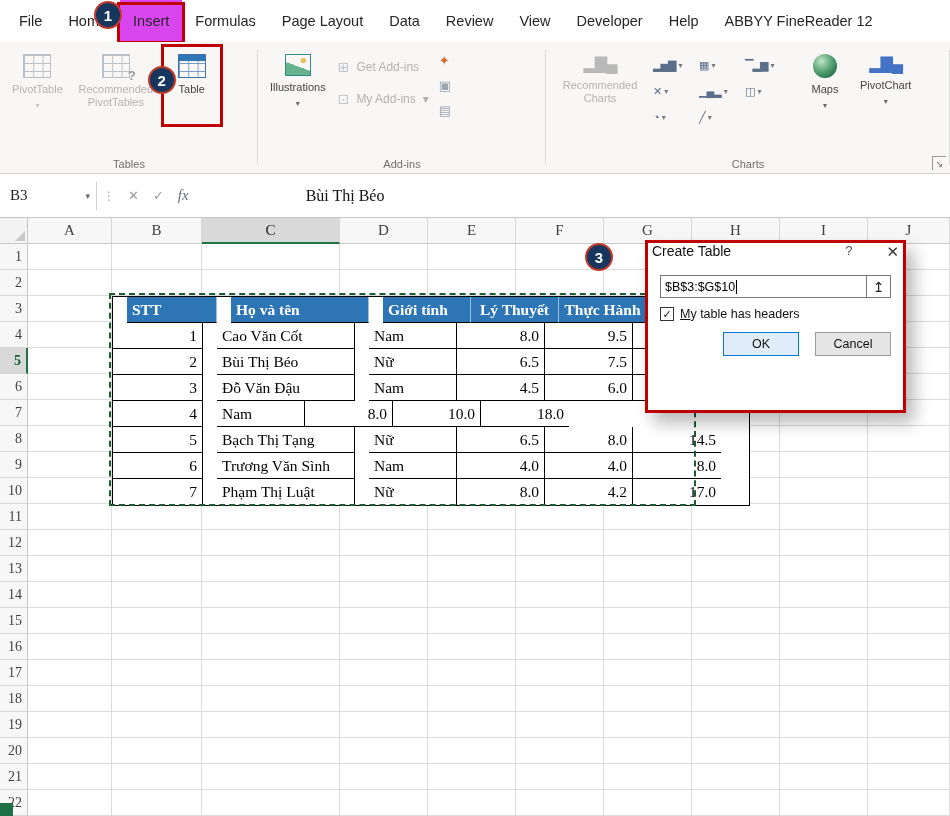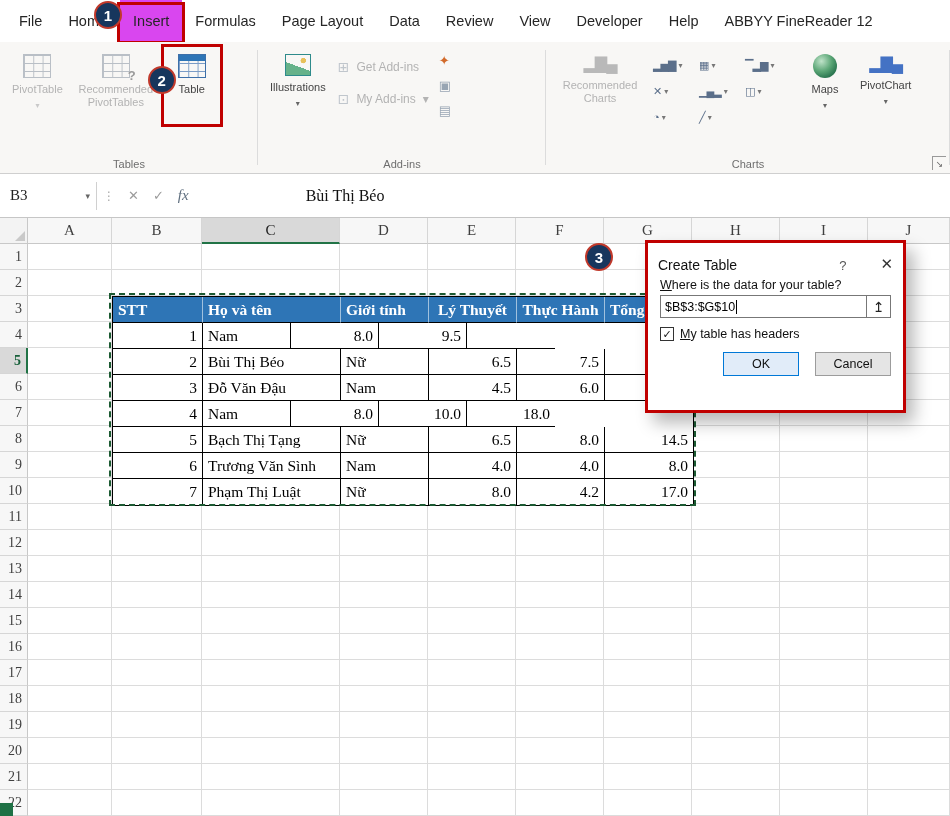--- a/index.html
+++ b/index.html
@@ -127,30 +127,30 @@
   .trow { display:flex; height:26px; }
   .tcell { height:26px; border-right:1px solid #000; border-bottom:1px solid #000;
       font-family:"Liberation Serif","DejaVu Serif",serif; font-size:15.5px; color:#000;
       display:flex; align-items:center; padding:0 5px; background:#fff; }
   .trow .tcell:last-child { border-right:none; }
   .trow:last-child .tcell { border-bottom:none; }
   .thead .tcell { background:#2e75b6; color:#fff; font-weight:bold;
       border-right:1px solid rgba(255,255,255,.55); border-bottom:1px solid #000; }
   .al-right { justify-content:flex-end; }
   .al-center { justify-content:center; }
-  .al-left { justify-content:flex-start; }
+  .al-left { justify-content:flex-start;margin-left:14px; }
 
   .ants { position:absolute; left:109px; top:293px; width:587px; height:213px;
       border:2px dashed #1c5a32; z-index:11; pointer-events:none; }
 
   
   .dialog { position:absolute; left:645px; top:240px; width:261px; height:173px;
       background:#fff; border:3px solid #c00000; z-index:50;
       box-shadow:8px 10px 16px rgba(0,0,0,.28); }
-  .dlg-title-row { display:flex; align-items:flex-end; height:30px; padding:0 10px; }
+  .dlg-title-row { display:flex; align-items:flex-start; height:30px; padding:0 4px; }
   .dlg-title { font-size:14px; color:#111; }
   .dlg-help { margin-left:auto; margin-right:34px; color:#555; font-size:13px; }
   .dlg-close { color:#333; font-size:15px; }
   .dlg-prompt { font-size:12.5px; color:#111; margin:5px 12px 3px; }
   .dlg-prompt::first-letter { text-decoration:underline; }
   .dlg-input-row { display:flex; height:23px; margin:2px 12px 0; border:1px solid #777; }
   .dlg-input { flex:1; display:flex; align-items:center; padding:0 4px;
       font-size:12.5px; color:#000; }
   .cursor { width:1px; height:14px; background:#000; margin-left:1px; display:inline-block; }
   .dlg-picker { width:24px; border-left:1px solid #777; display:flex; align-items:center;
@@ -607,20 +607,21 @@
     <div class="trow thead">
       <div class="tcell al-left" style="width: 90px;">STT</div>
       <div class="tcell al-left" style="width: 138px;">Họ và tên</div>
       <div class="tcell al-left" style="width: 88px;">Giới tính</div>
       <div class="tcell al-center" style="width: 88px;">Lý Thuyết</div>
       <div class="tcell al-center" style="width: 88px;">Thực Hành</div>
       <div class="tcell al-left" style="width: 88px;">Tổng</div>
     </div>
     <div class="trow">
       <div class="tcell al-right" style="width: 90px;">1</div>
+      <div class="tcell al-left" style="width: 138px;">Cao Văn Cốt</div>
       <div class="tcell al-left" style="width: 88px;">Nam</div>
       <div class="tcell al-right" style="width: 88px;">8.0</div>
       <div class="tcell al-right" style="width: 88px;">9.5</div>
       <div class="tcell al-right" style="width: 88px;"></div>
     </div>
     <div class="trow">
       <div class="tcell al-right" style="width: 90px;">2</div>
       <div class="tcell al-left" style="width: 138px;">Bùi Thị Béo</div>
       <div class="tcell al-left" style="width: 88px;">Nữ</div>
       <div class="tcell al-right" style="width: 88px;">6.5</div>
@@ -670,21 +671,20 @@
 
 <div class="sheet-accent"></div>
 
 <div class="dialog">
   <div class="badge badge3">3</div>
   <div class="dlg-title-row">
     <div class="dlg-title">Create Table</div>
     <div class="dlg-help">?</div>
     <div class="dlg-close">✕</div>
   </div>
-  <div class="dlg-prompt">Where is the data for your table?</div>
   <div class="dlg-input-row">
     <div class="dlg-input">
       <span>$B$3:$G$10</span>
       <span class="cursor"></span>
     </div>
     <div class="dlg-picker">↥</div>
   </div>
   <div class="dlg-check-row">
     <div class="dlg-checkbox">✓</div>
     <div class="dlg-check-label">My table has headers</div>

